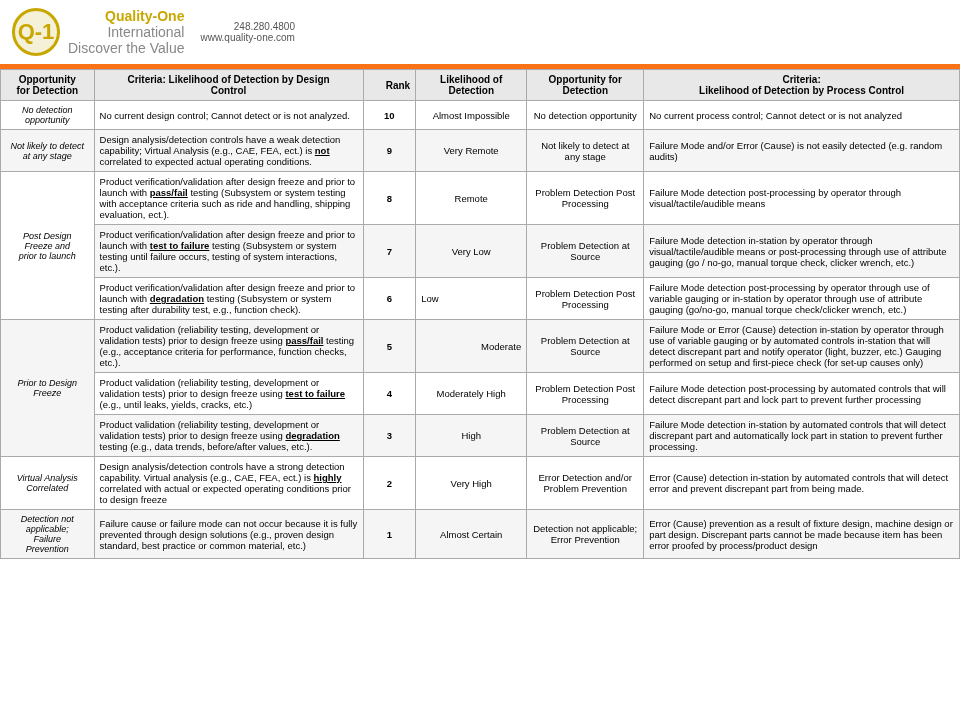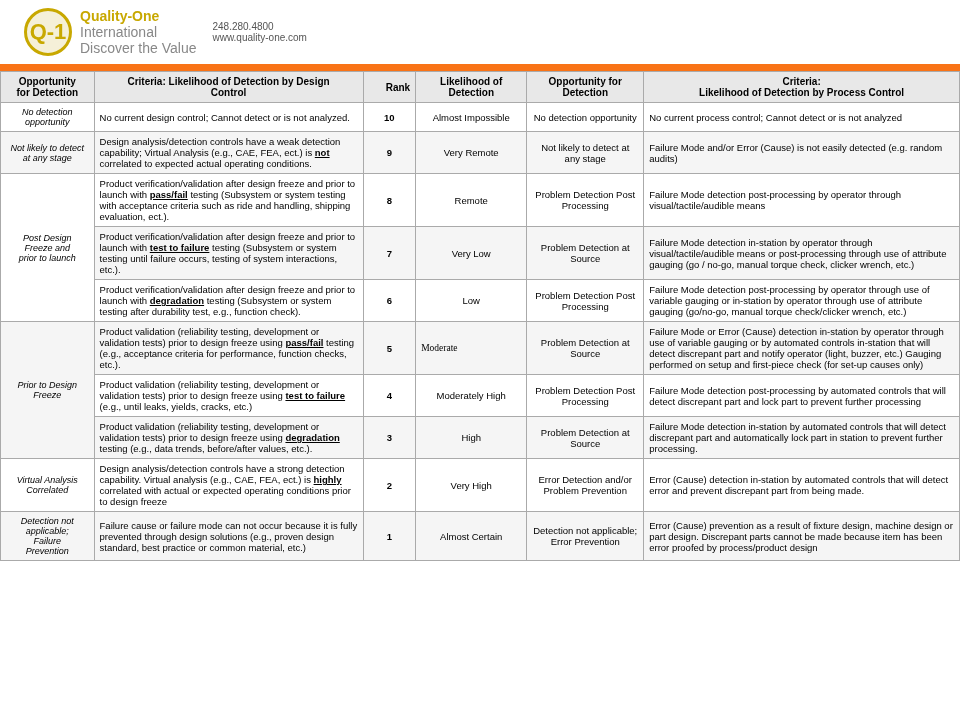--- a/index.html
+++ b/index.html
@@ -1,22 +1,23 @@
 <!DOCTYPE html>
 <html><head>
   <meta charset="utf-8">
   <style>
     * { box-sizing: border-box; margin: 0; padding: 0; }
     body { font-family: Arial, sans-serif; font-size: 10px; background: #fff; color: #000; width: 960px; }
 
     .header {
       display: flex;
       align-items: center;
-      padding: 8px 24px;
-      border-bottom: 7px solid #f97316;
+      padding: 8px 12px;
+      border-bottom: 5px solid #f97316;
+      text-align: right;
     }
     .logo-circle {
       width: 48px; height: 48px;
       border-radius: 50%;
       background: #f5f0d8;
       border: 3px solid #c8a800;
       display: flex; align-items: center; justify-content: center;
       font-size: 22px; font-weight: bold; color: #c8a800;
       flex-shrink: 0;
     }
@@ -111,29 +112,29 @@
         <tr style="background: rgb(245, 245, 245);">
           <td>Product verification/validation after design freeze and prior to launch with <span style="text-decoration:underline;font-weight:bold">test to failure</span> testing (Subsystem or system testing until failure occurs, testing of system interactions, etc.).</td>
           <td style="text-align: center; font-weight: bold;">7</td>
           <td style="text-align: center;">Very Low</td>
           <td style="text-align: center;">Problem Detection at Source</td>
           <td>Failure Mode detection in-station by operator through visual/tactile/audible means or post-processing through use of attribute gauging (go / no-go, manual torque check, clicker wrench, etc.)</td>
         </tr>
         <tr style="background: rgb(255, 255, 255);">
           <td>Product verification/validation after design freeze and prior to launch with <span style="text-decoration:underline;font-weight:bold">degradation</span> testing (Subsystem or system testing after durability test, e.g., function check).</td>
           <td style="text-align: center; font-weight: bold;">6</td>
-          <td style="text-align: center;">Low</td>
+          <td style="">Low</td>
           <td style="text-align: center;">Problem Detection Post Processing</td>
           <td>Failure Mode detection post-processing by operator through use of variable gauging or in-station by operator through use of attribute gauging (go/no-go, manual torque check/clicker wrench, etc.)</td>
         </tr>
         <tr style="background: rgb(245, 245, 245);">
           <td rowspan="3" style="font-style: italic; font-size: 9px; text-align: center; vertical-align: middle;">Prior to Design<br>Freeze</td>
           <td>Product validation (reliability testing, development or validation tests) prior to design freeze using <span style="text-decoration:underline;font-weight:bold">pass/fail</span> testing (e.g., acceptance criteria for performance, function checks, etc.).</td>
           <td style="text-align: center; font-weight: bold;">5</td>
-          <td style="text-align: left; font-family: Liberation Serif, serif;">Moderate</td>
+          <td style="text-align: right;">Moderate</td>
           <td style="text-align: center;">Problem Detection at Source</td>
           <td>Failure Mode or Error (Cause) detection in-station by operator through use of variable gauging or by automated controls in-station that will detect discrepant part and notify operator (light, buzzer, etc.) Gauging performed on setup and first-piece check (for set-up causes only)</td>
         </tr>
         <tr style="background: rgb(255, 255, 255);">
           <td>Product validation (reliability testing, development or validation tests) prior to design freeze using <span style="text-decoration:underline;font-weight:bold">test to failure</span> (e.g., until leaks, yields, cracks, etc.)</td>
           <td style="text-align: center; font-weight: bold;">4</td>
           <td style="text-align: center;">Moderately High</td>
           <td style="text-align: center;">Problem Detection Post Processing</td>
           <td>Failure Mode detection post-processing by automated controls that will detect discrepant part and lock part to prevent further processing</td>
         </tr>

